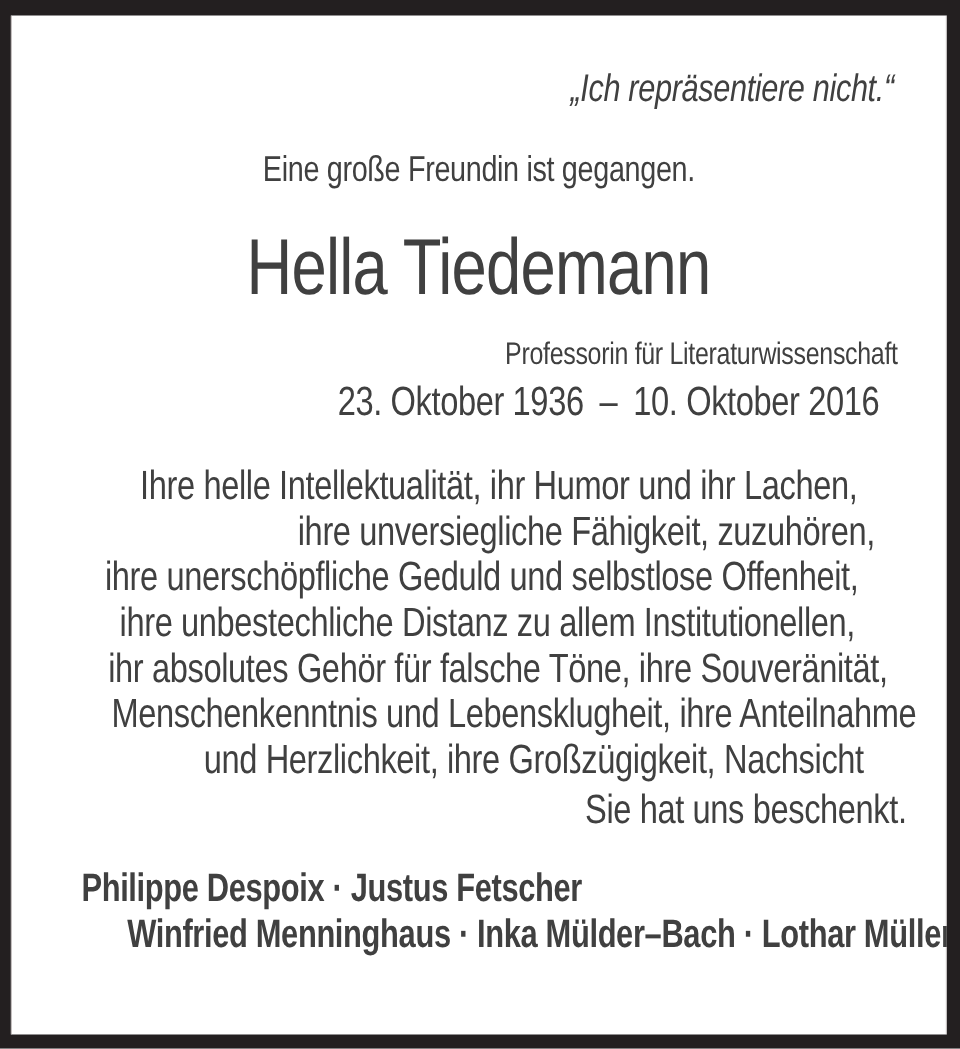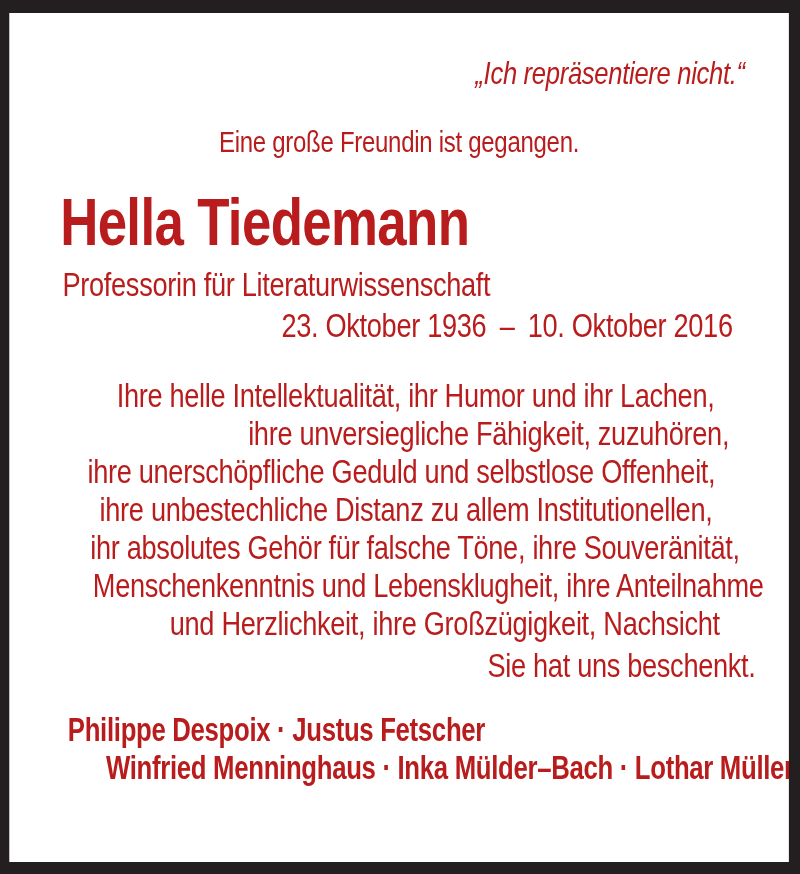--- a/index.html
+++ b/index.html
@@ -11,21 +11,21 @@
     position: relative;
     width: 800px;
     height: 874px;
     box-sizing: border-box;
     background: #ffffff;
     border-style: solid;
     border-color: #231f20;
     border-width: 13px 11px 12px 9px;
     box-shadow: inset 1px 0 0 #c4bfbf, inset -1px 0 0 #e6e3e3;
     font-family: "Liberation Sans", "DejaVu Sans", sans-serif;
-    color: #b91c1c;
+    color: #404040;
     overflow: hidden;
   }
   
   .cond {
     display: inline-block;
     white-space: nowrap;
     transform: scaleX(0.80);
     transform-origin: 50% 50%;
     letter-spacing: -0.012em;
   }
@@ -39,28 +39,29 @@
   }
   .quote .cond { transform-origin: 100% 50%; }
   .intro {
     margin-top: 33px;
     text-align: center;
     font-size: 30px;
     line-height: 36px;
   }
   .deceased-name {
     margin-top: 28px;
+    text-align: center;
     font-size: 66px;
     line-height: 68px;
-    font-weight: 700;
+    font-weight: 400;
   }
   .profession {
-    margin-top: 10px;
-    text-align: left;
-    font-size: 34px;
+    margin-top: 20px;
+    text-align: right;
+    font-size: 26px;
     line-height: 36px;
   }
   .dates {
     margin-top: 5px;
     text-align: right;
     font-size: 34px;
     line-height: 36px;
     margin-left: 17px;
   }
   .eulogy { margin-top: 33px; }

